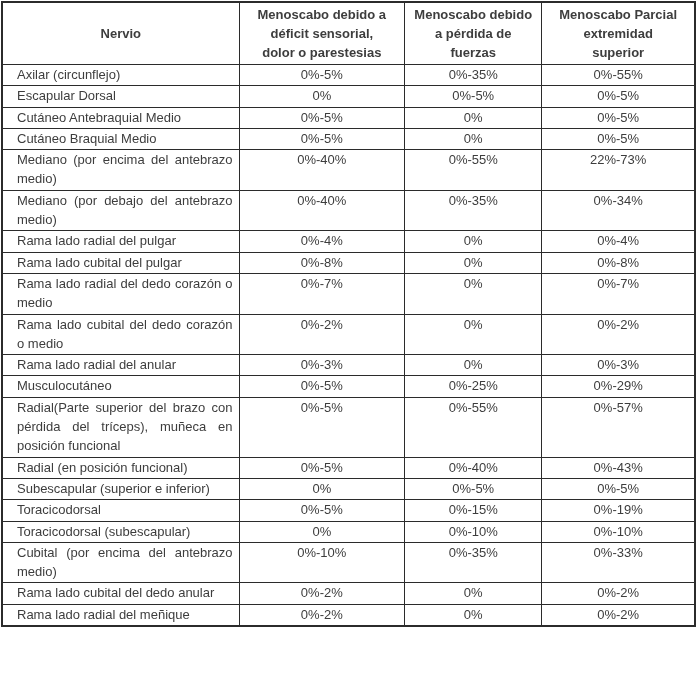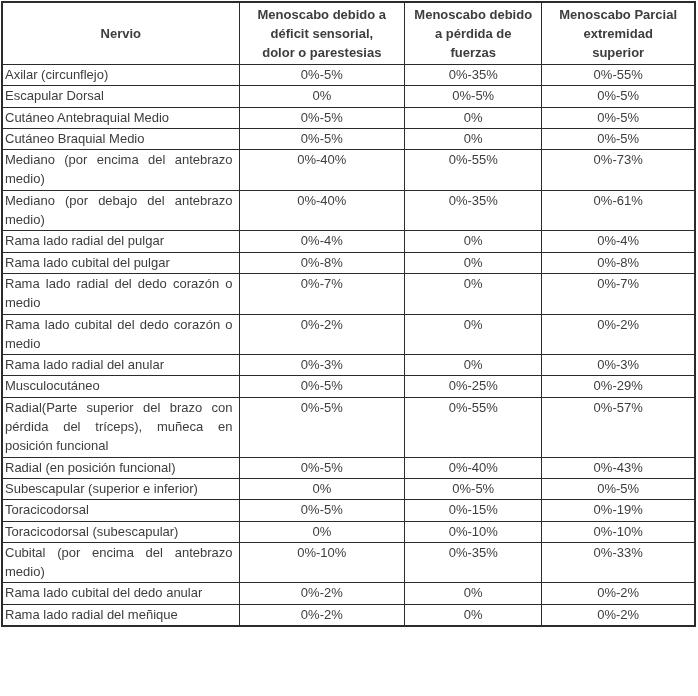--- a/index.html
+++ b/index.html
@@ -39,21 +39,21 @@
     white-space: pre-line;
   }
   .nerve-table td {
     font-size: 13px;
     line-height: 19.3px;
     vertical-align: top;
     padding: 0 6px 1px 6px;
   }
   .nerve-table td.name {
     text-align: justify;
-    padding-left: 2px;
+    padding-left: 14px;
   }
   .nerve-table td.val {
     text-align: center;
   }
 </style>
 </head>
 <body>
 
 <div class="page">
   <table class="nerve-table">
@@ -99,27 +99,27 @@
         <tr>
           <td class="name">Cutáneo Braquial Medio</td>
           <td class="val">0%-5%</td>
           <td class="val">0%</td>
           <td class="val">0%-5%</td>
         </tr>
         <tr>
           <td class="name">Mediano (por encima del antebrazo medio)</td>
           <td class="val">0%-40%</td>
           <td class="val">0%-55%</td>
-          <td class="val">0%-73%</td>
+          <td class="val">22%-73%</td>
         </tr>
         <tr>
           <td class="name">Mediano (por debajo del antebrazo medio)</td>
           <td class="val">0%-40%</td>
           <td class="val">0%-35%</td>
-          <td class="val">0%-61%</td>
+          <td class="val">0%-34%</td>
         </tr>
         <tr>
           <td class="name">Rama lado radial del pulgar</td>
           <td class="val">0%-4%</td>
           <td class="val">0%</td>
           <td class="val">0%-4%</td>
         </tr>
         <tr>
           <td class="name">Rama lado cubital del pulgar</td>
           <td class="val">0%-8%</td>

